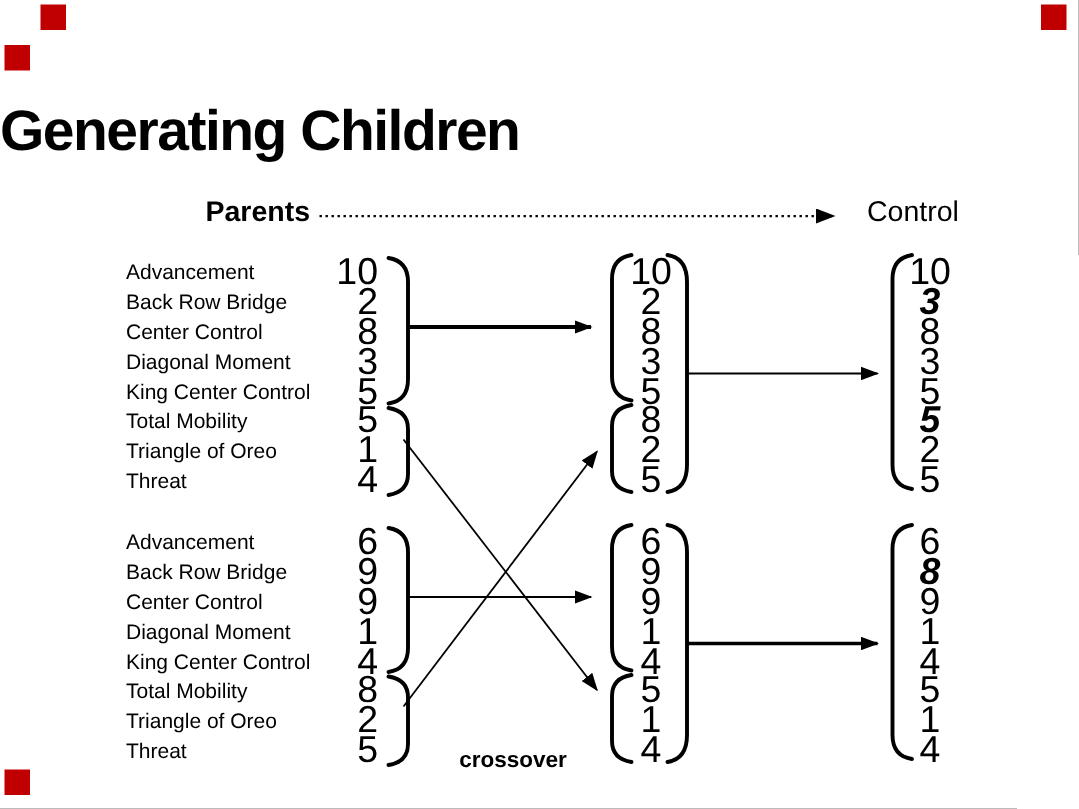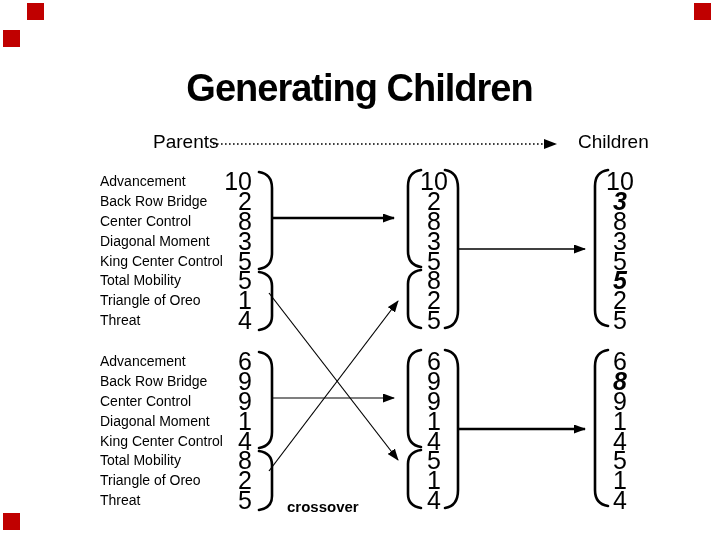--- a/index.html
+++ b/index.html
@@ -15,44 +15,44 @@
     margin: 0 auto;
   }
   .sq { position: absolute; width: 17px; height: 17px; background: var(--accent); }
   #sq-tl-a { left: 27px;  top: 3px; }
   #sq-tl-b { left: 3px;   top: 30px; }
   #sq-tr   { left: 694px; top: 3px; }
   #sq-bl   { left: 3px;   top: 513px; }
 
   .title {
     position: absolute; top: 66px; left: 0; width: 719px;
-    text-align: center;
+    text-align: left;
     font-size: 38px; font-weight: bold; letter-spacing: -1px;
     line-height: 44px; white-space: nowrap;
   }
   .hdr { position: absolute; top: 131px; font-size: 19px; line-height: 22px; white-space: nowrap; }
-  #parents-label  { left: 153px; }
+  #parents-label  { left: 137px; font-weight: bold; }
   #children-label { left: 578px; }
 
   .col { position: absolute; }
   .col .row { height: 19.9px; line-height: 19.9px; white-space: nowrap; }
-  .labels-col { font-size: 14px; width: 170px; left: 100px; }
+  .labels-col { font-size: 14px; width: 170px; left: 84px; }
   .vals-col   { font-size: 25px; width: 30px; }
   .vals-col.ralign { text-align: right; }
   .vals-col.calign { text-align: center; }
   .g1 { top: 172px; }
   .g2 { top: 352px; }
   .parent-vals { left: 222px; }
   .mid-vals    { left: 419px; }
   .out-vals    { left: 605px; }
   .mut { font-weight: bold; font-style: italic; }
 
   .op-label {
     position: absolute; top: 497px; width: 110px;
-    font-weight: bold; font-size: 15px; line-height: 19px;
+    text-align: center; font-weight: bold; font-size: 15px; line-height: 19px;
     white-space: nowrap;
   }
   #crossover-label { left: 287px; }
   #mutation-label  { left: 477px; }
 
   svg.overlay { position: absolute; left: 0; top: 0; width: 719px; height: 539px; }
   svg .paren { fill: none; stroke: #000; stroke-width: 2.6; stroke-linecap: round; }
   svg .ln    { stroke: #000; fill: none; }
 </style>
 </head>
@@ -61,21 +61,21 @@
 <div class="slide">
 
   <div class="sq" id="sq-tl-a"></div>
   <div class="sq" id="sq-tl-b"></div>
   <div class="sq" id="sq-tr"></div>
   <div class="sq" id="sq-bl"></div>
 
   <div class="title">Generating Children</div>
 
   <div class="hdr" id="parents-label">Parents</div>
-  <div class="hdr" id="children-label">Children</div>
+  <div class="hdr" id="children-label">Control</div>
 
   <svg class="overlay" viewBox="0 0 719 539" xmlns="http://www.w3.org/2000/svg">
     <defs>
       <marker id="ah" markerWidth="12" markerHeight="9" refX="11" refY="4.5" orient="auto" markerUnits="userSpaceOnUse">
         <path d="M0,0 L12,4.5 L0,9 z" fill="#000"></path>
       </marker>
       <marker id="ah-big" markerWidth="13" markerHeight="10" refX="12" refY="5" orient="auto" markerUnits="userSpaceOnUse">
         <path d="M0,0 L13,5 L0,10 z" fill="#000"></path>
       </marker>
     </defs>

